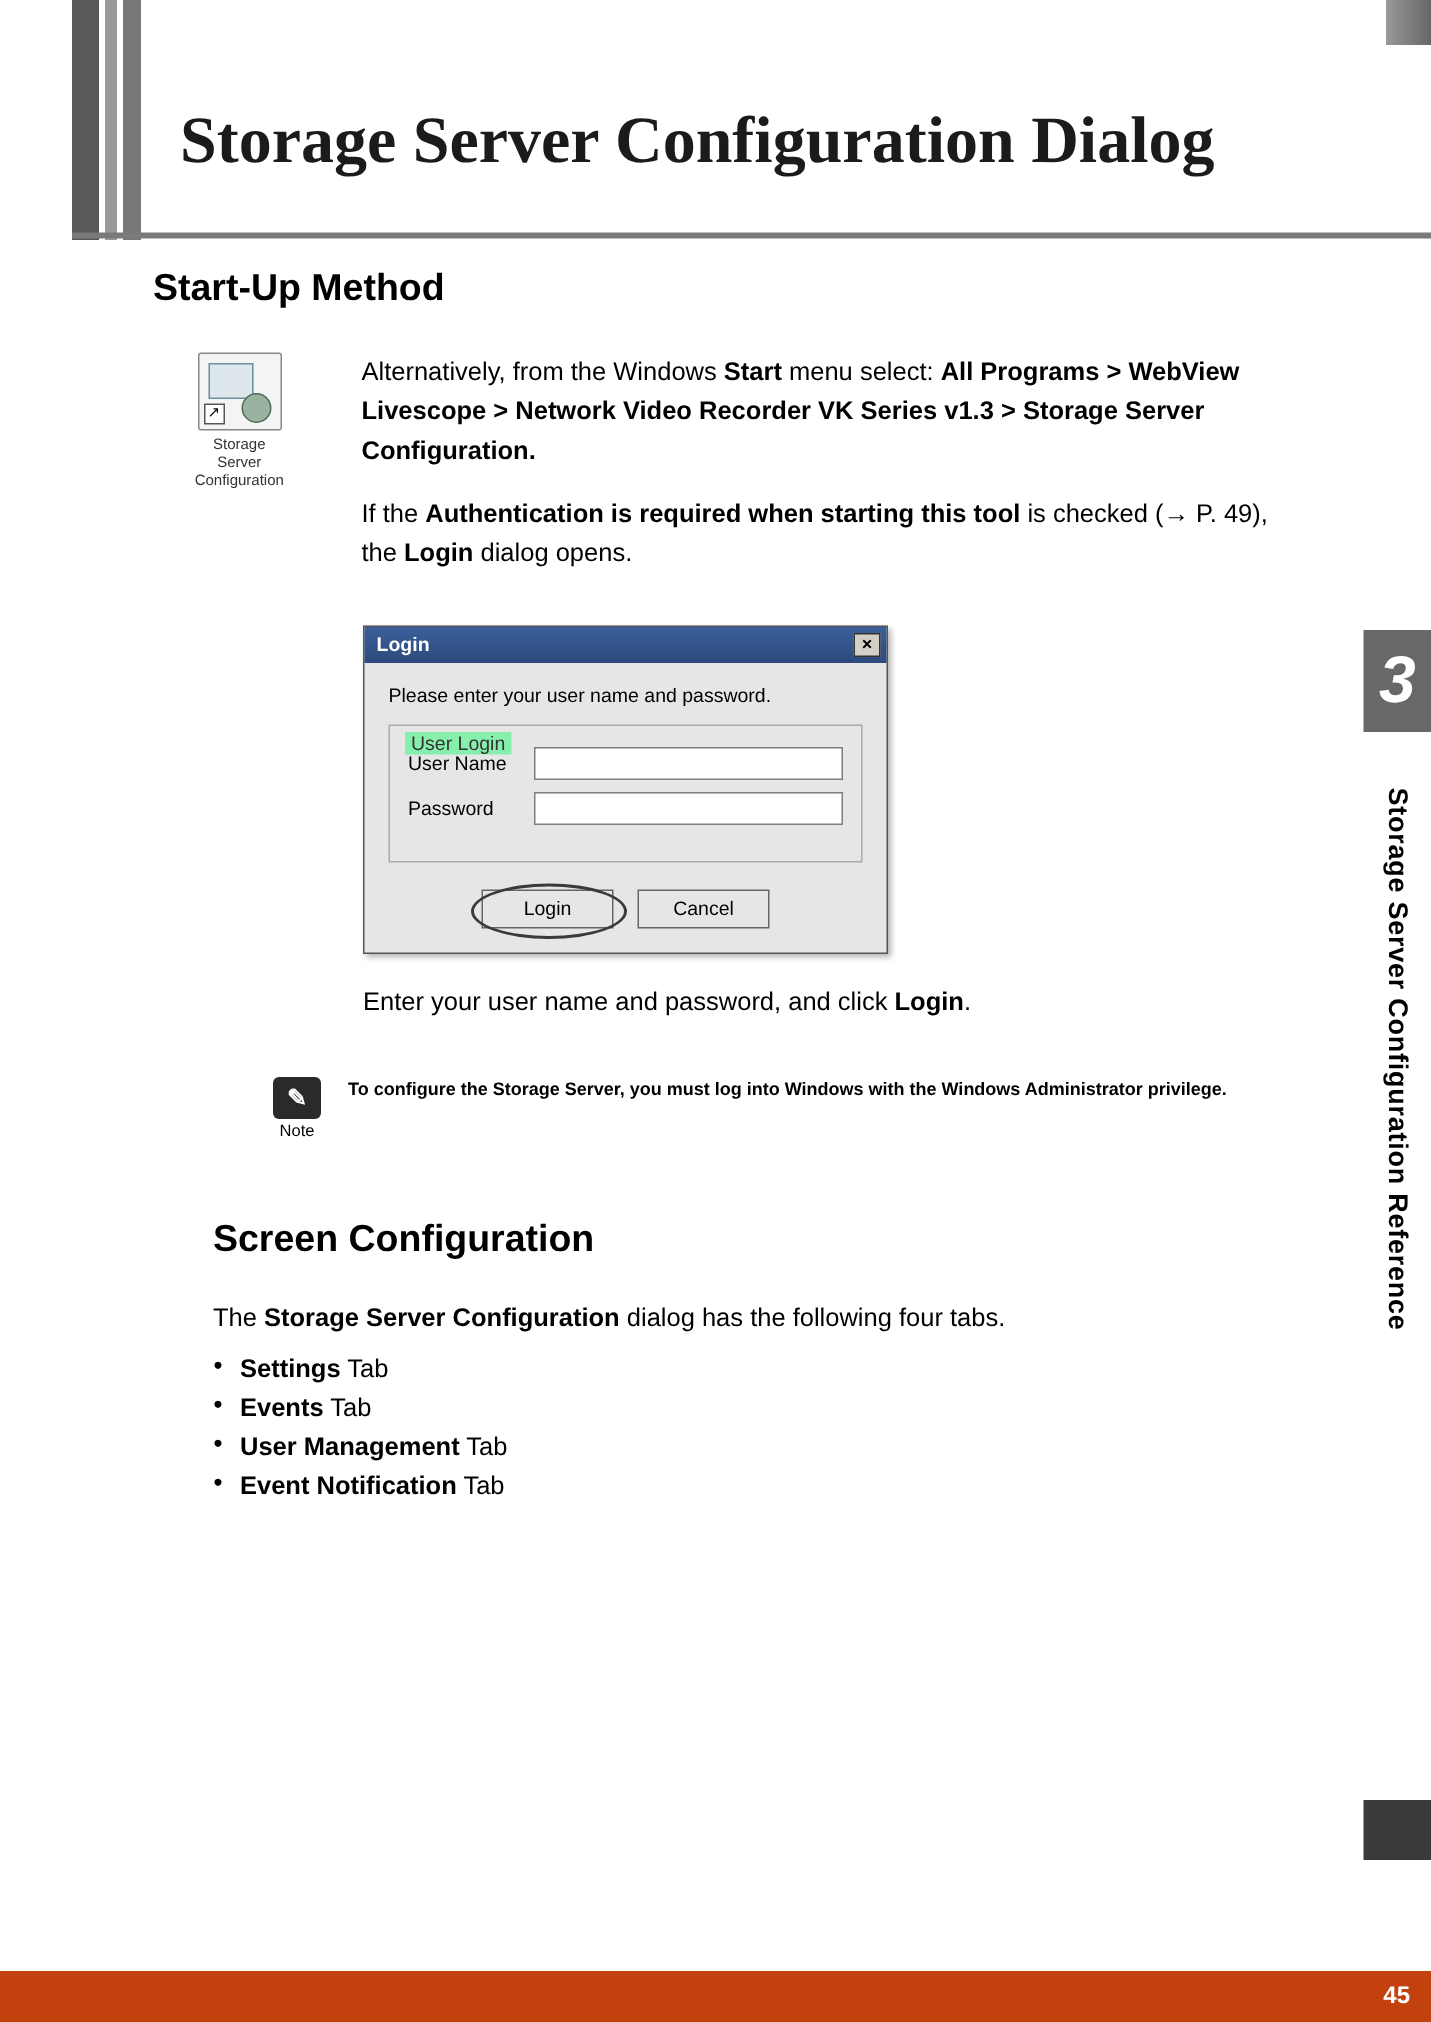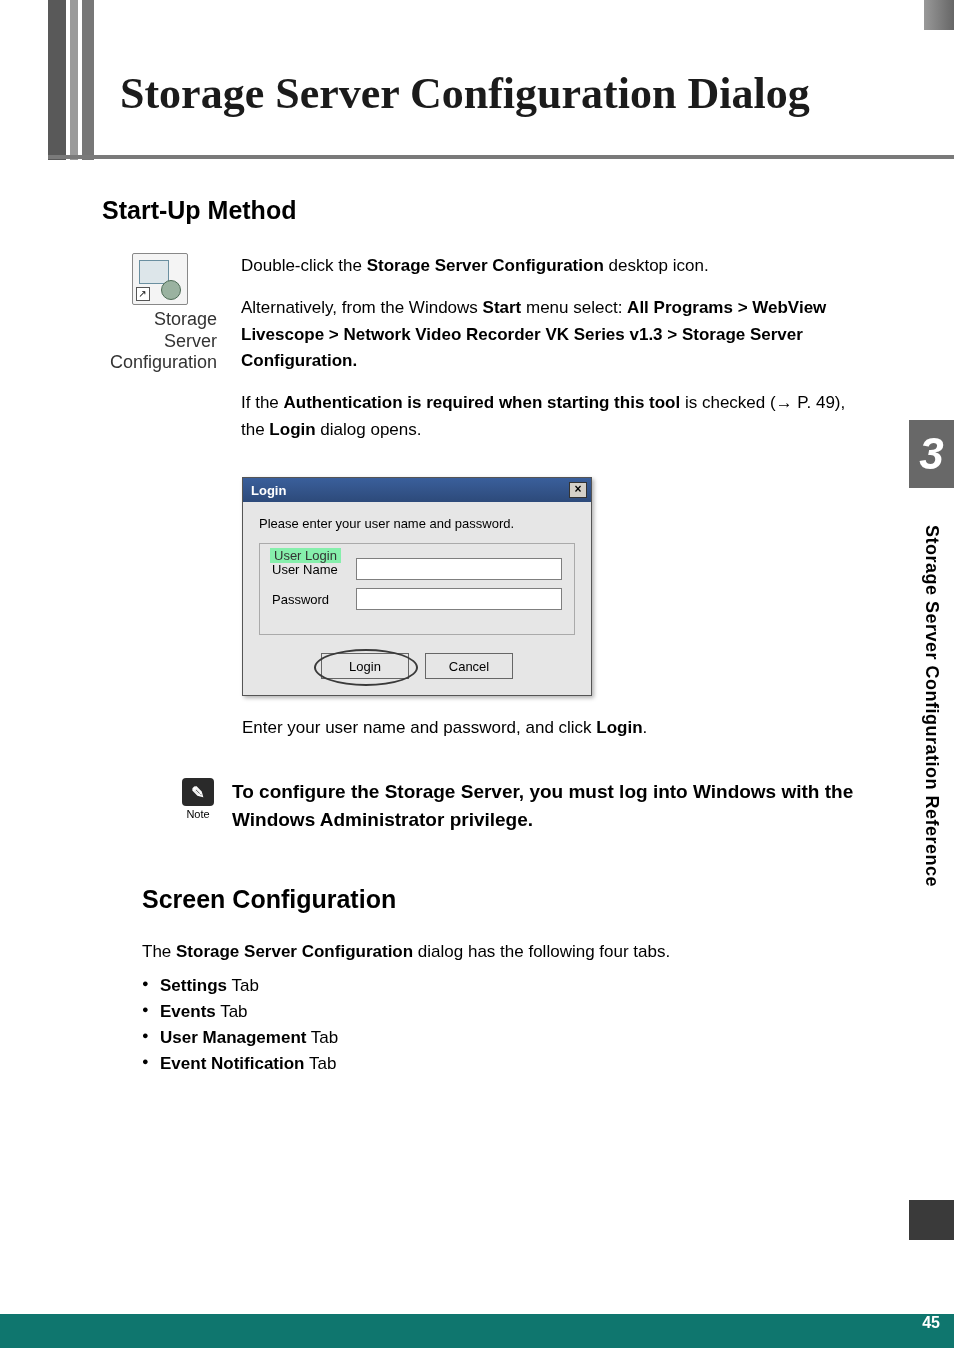--- a/index.html
+++ b/index.html
@@ -34,21 +34,21 @@
       color: #1b1b1b;
     }
     .title-underline {
       position: absolute;
       left: 48px; top: 155px;
       right: 0; height: 4px;
       background: #7a7a7a;
     }
     .content {
       position: absolute;
-      left: 102px; top: 196px;
+      left: 102px; top: 178px;
       width: 760px;
     }
     h2 {
       font-size: 25px;
       font-weight: bold;
       margin-bottom: 28px;
     }
     .startup-block {
       display: flex;
       gap: 24px;
@@ -72,21 +72,21 @@
       content:""; position:absolute; right:6px; bottom:4px;
       width:18px; height:18px; border-radius:50%; background:#9ab2a0; border:1px solid #4d6b55;
     }
     .shortcut-arrow {
       position:absolute; left:3px; bottom:3px;
       width:14px; height:14px; background:#fff; border:1px solid #555;
       font-size:10px; line-height:12px; text-align:center;
     }
     .icon-caption {
       font-family: Tahoma, sans-serif;
-      font-size: 18px; color:#333; line-height:1.2;text-align:right;
+      font-size: 10px; color:#333; line-height:1.2;
     }
     .para-col { flex:1; font-size:17px; line-height:1.55; }
     .para-col p { margin-bottom: 16px; }
     .login-dialog {
       margin-left: 140px;
       width: 350px;
       border: 1px solid #555;
       background: #e6e6e6;
       font-family: Tahoma, Arial, sans-serif;
       font-size: 13px;
@@ -174,21 +174,21 @@
       background: #2a2a2a;
       border-radius: 4px;
       position: relative;
       color: #fff;
       font-weight: bold;
       display:flex; align-items:center; justify-content:center;
       font-size: 16px;
     }
     .note-label { font-size: 11px; text-align: center; margin-top: 2px; }
     .note-text {
-      font-size: 19px; font-weight: bold; line-height: 1.45; flex:1;
+      font-size: 12px; font-weight: bold; line-height: 1.45; flex:1;
     }
     .screen-config { margin-top: 52px; margin-left: 40px; }
     .screen-config p { font-size: 17px; margin: 10px 0 14px; }
     ul.tabs-list { list-style: none; }
     ul.tabs-list li {
       font-size: 17px;
       padding-left: 18px;
       position: relative;
       margin-bottom: 6px;
     }
@@ -222,22 +222,22 @@
       height: 420px;
     }
     .side-black {
       position:absolute; right:0; top:1200px;
       width:45px; height:40px; background:#3a3a3a;
     }
     .footer {
       position: absolute;
       left: 0; right: 0; bottom: 0;
       height: 34px;
-      background: #0f766e;
-      display:flex; justify-content:flex-end; align-items:flex-start;
+      background: #c2410c;
+      display:flex; justify-content:flex-end; align-items:center;
       padding-right: 14px;
     }
     .page-num {
       color: #fff; font-weight: bold; font-size: 16px;
     }
   </style>
 </head>
 <body>
 
 <div class="top-strip"></div>
@@ -261,23 +261,20 @@
         <div class="shortcut-arrow">↗</div>
       </div>
       <div class="icon-caption">
         <div>Storage</div>
         <div>Server</div>
         <div>Configuration</div>
       </div>
     </div>
 
     <div class="para-col">
-      <p>
-        <span>Double-click the </span><b>Storage Server Configuration</b><span> desktop icon.</span>
-      </p>
       <p>
         <span>Alternatively, from the Windows </span><b>Start</b><span> menu select: </span><b>All Programs &gt; WebView Livescope &gt; Network Video Recorder VK Series v1.3 &gt; Storage Server Configuration.</b>
       </p>
       <p>
         <span>If the </span><b>Authentication is required when starting this tool</b><span> is checked (→ P. 49), the </span><b>Login</b><span> dialog opens.</span>
       </p>
     </div>
   </div>
 
   <div class="login-dialog">

